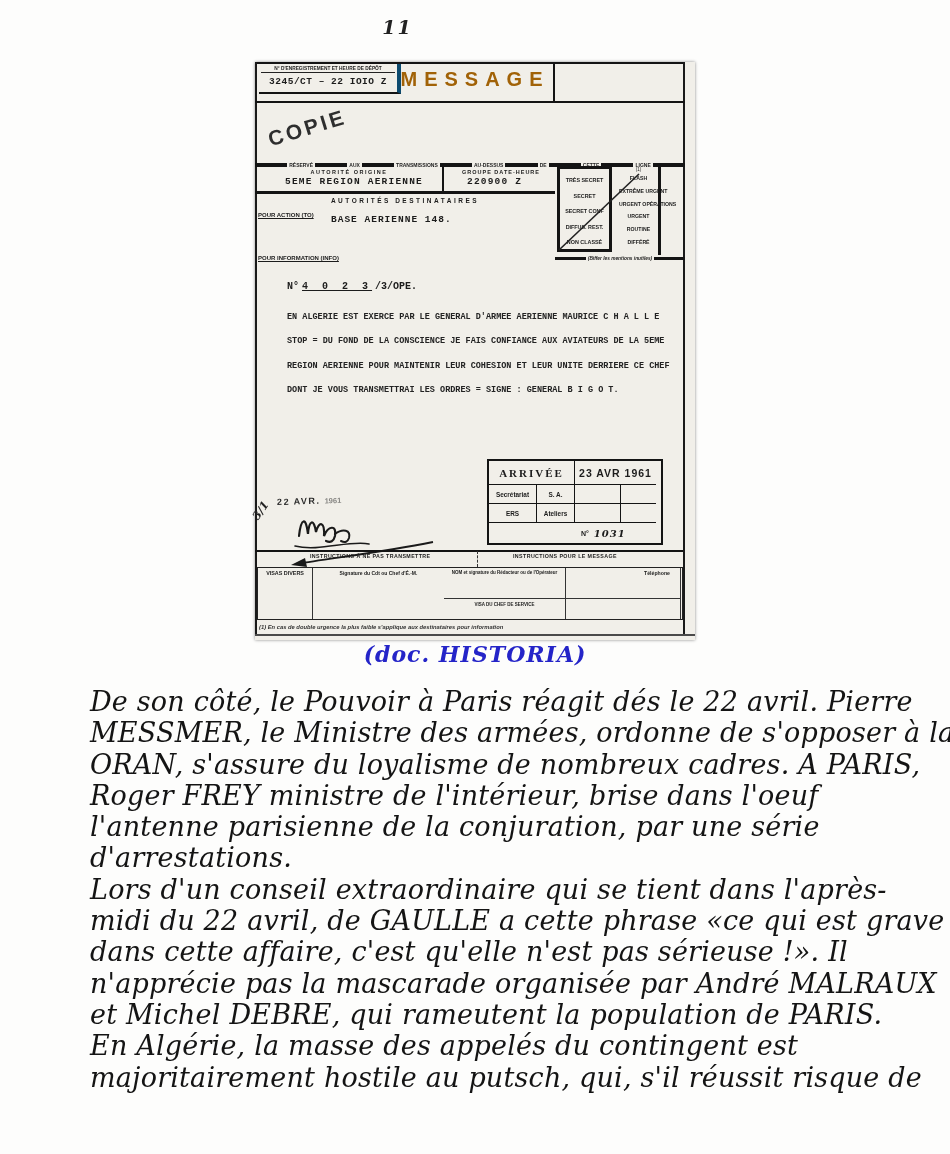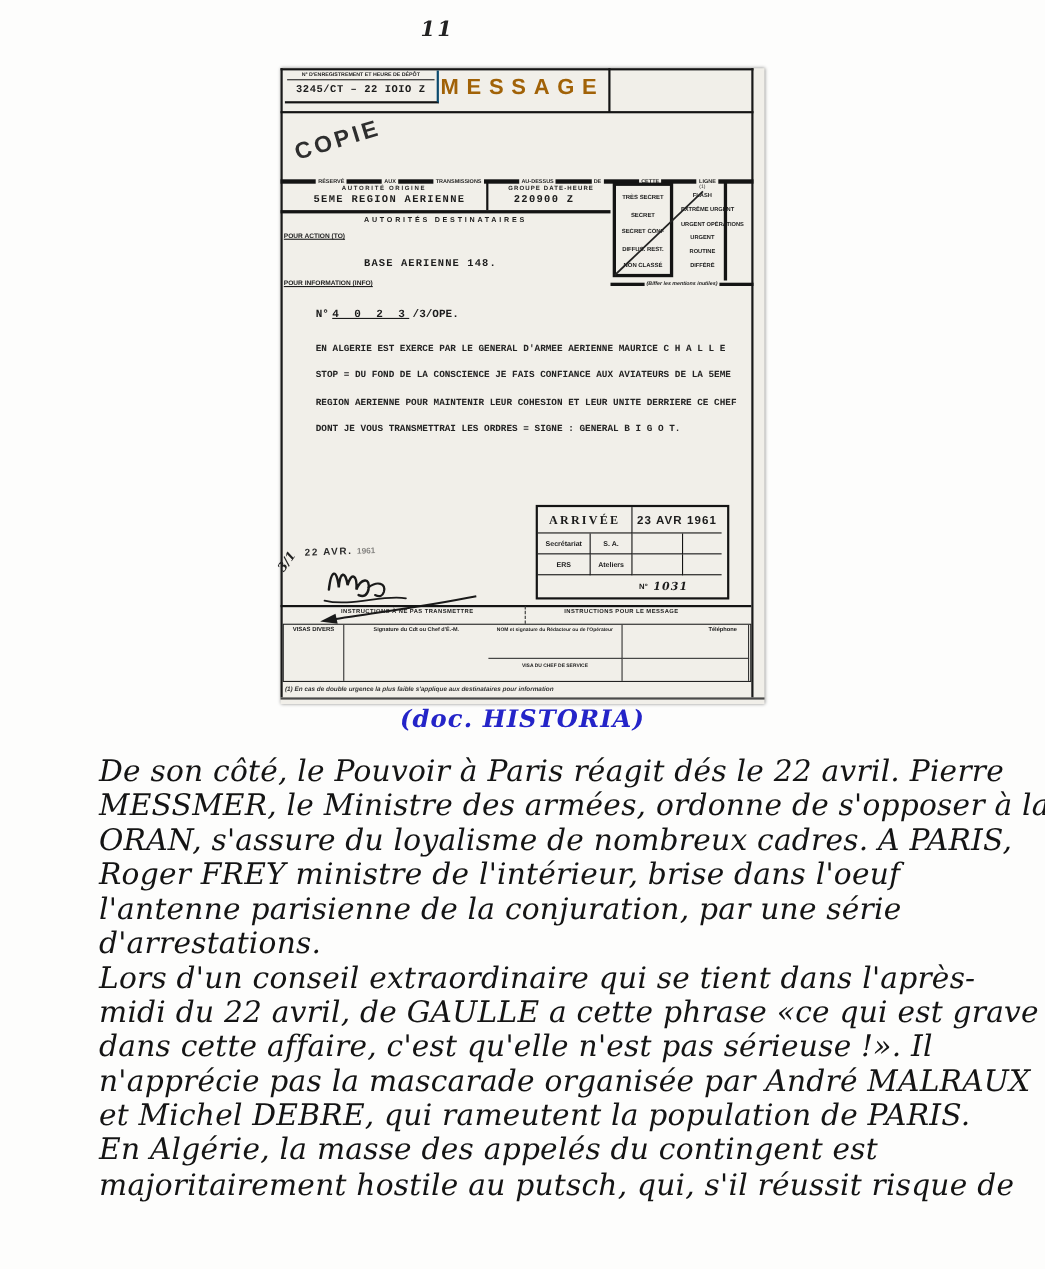--- a/index.html
+++ b/index.html
@@ -12,21 +12,21 @@
 
   
   .paper{left:255px;top:62px;width:440px;height:578px;background:#f1efe9;box-shadow:0 0 3px rgba(0,0,0,.45);color:#1c1c1c;}
   .paper .abs{position:absolute;}
   .line{background:#141414;}
   .mono{font-family:"Liberation Mono",monospace;font-weight:700;}
   .lbl{font-family:"Liberation Sans",sans-serif;font-weight:700;}
 
   
   .hdr-topline{left:0;top:0;width:430px;height:2px;}
-  .regbox{left:4px;top:2px;width:138px;height:28px;border-right:2px solid #0c4a6e;border-bottom:2px solid #141414;}
+  .regbox{left:4px;top:2px;width:138px;height:28px;border-right:4px solid #0c4a6e;border-bottom:2px solid #141414;}
   .regbox .reg-lbl{display:block;font-size:4.8px;text-align:center;padding:2px 2px 1px;border-bottom:1px solid #222;margin:0 2px;}
   .regbox .reg-val{display:block;font-size:9.5px;text-align:center;margin-top:3px;letter-spacing:.5px;}
   .msg-title{left:142px;top:6px;width:156px;text-align:center;font-size:20px;font-weight:700;letter-spacing:7px;color:#a16207;}
   .hdr-vline{left:298px;top:0;width:2px;height:40px;}
   .hdr-botline{left:0;top:39px;width:430px;height:2px;}
   .copie{left:12px;top:54px;font-size:21px;font-weight:700;letter-spacing:3px;transform:rotate(-17deg);color:#2e2e2e;}
 
   
   .band{left:0;top:99px;width:430px;height:7px;display:flex;align-items:center;}
   .band .bar{height:4px;background:#141414;flex:1;}
@@ -34,21 +34,21 @@
 
   
   .origin-lbl{left:28px;top:107px;width:132px;text-align:center;font-size:5.5px;letter-spacing:1.5px;}
   .origin-val{left:30px;top:114px;font-size:9.5px;letter-spacing:1.2px;}
   .vline-origin{left:187px;top:104px;width:2px;height:25px;}
   .dt-lbl{left:198px;top:107px;width:96px;text-align:center;font-size:5.5px;letter-spacing:1px;}
   .dt-val{left:212px;top:114px;font-size:9.5px;letter-spacing:1.2px;}
   .thickline{left:0;top:129px;width:300px;height:3px;}
   .dest-title{left:0;top:135px;width:300px;text-align:center;font-size:6.5px;letter-spacing:2.5px;}
   .action-lbl{left:3px;top:150px;font-size:6px;text-decoration:underline;}
-  .action-val{left:76px;top:172px;font-size:9.5px;letter-spacing:1px;}
+  .action-val{left:76px;top:152px;font-size:9.5px;letter-spacing:1px;}
   .info-lbl{left:3px;top:193px;font-size:6px;text-decoration:underline;}
 
   
   .secbox{left:302px;top:104px;width:55px;height:86px;border:3px solid #141414;}
   .secbox .sec-item{font-size:5.4px;font-weight:700;text-align:center;line-height:15.5px;}
   .secbox{padding-top:4px;box-sizing:border-box;}
   .pricol{left:364px;top:104px;width:42px;height:89px;border-right:3px solid #141414;padding-top:1px;box-sizing:border-box;}
   .pri-note{font-size:4.5px;text-align:center;}
   .pri-item{font-size:5.2px;font-weight:700;text-align:center;line-height:12.8px;white-space:nowrap;}
   .biffer{left:300px;top:194px;width:130px;display:flex;align-items:center;}

